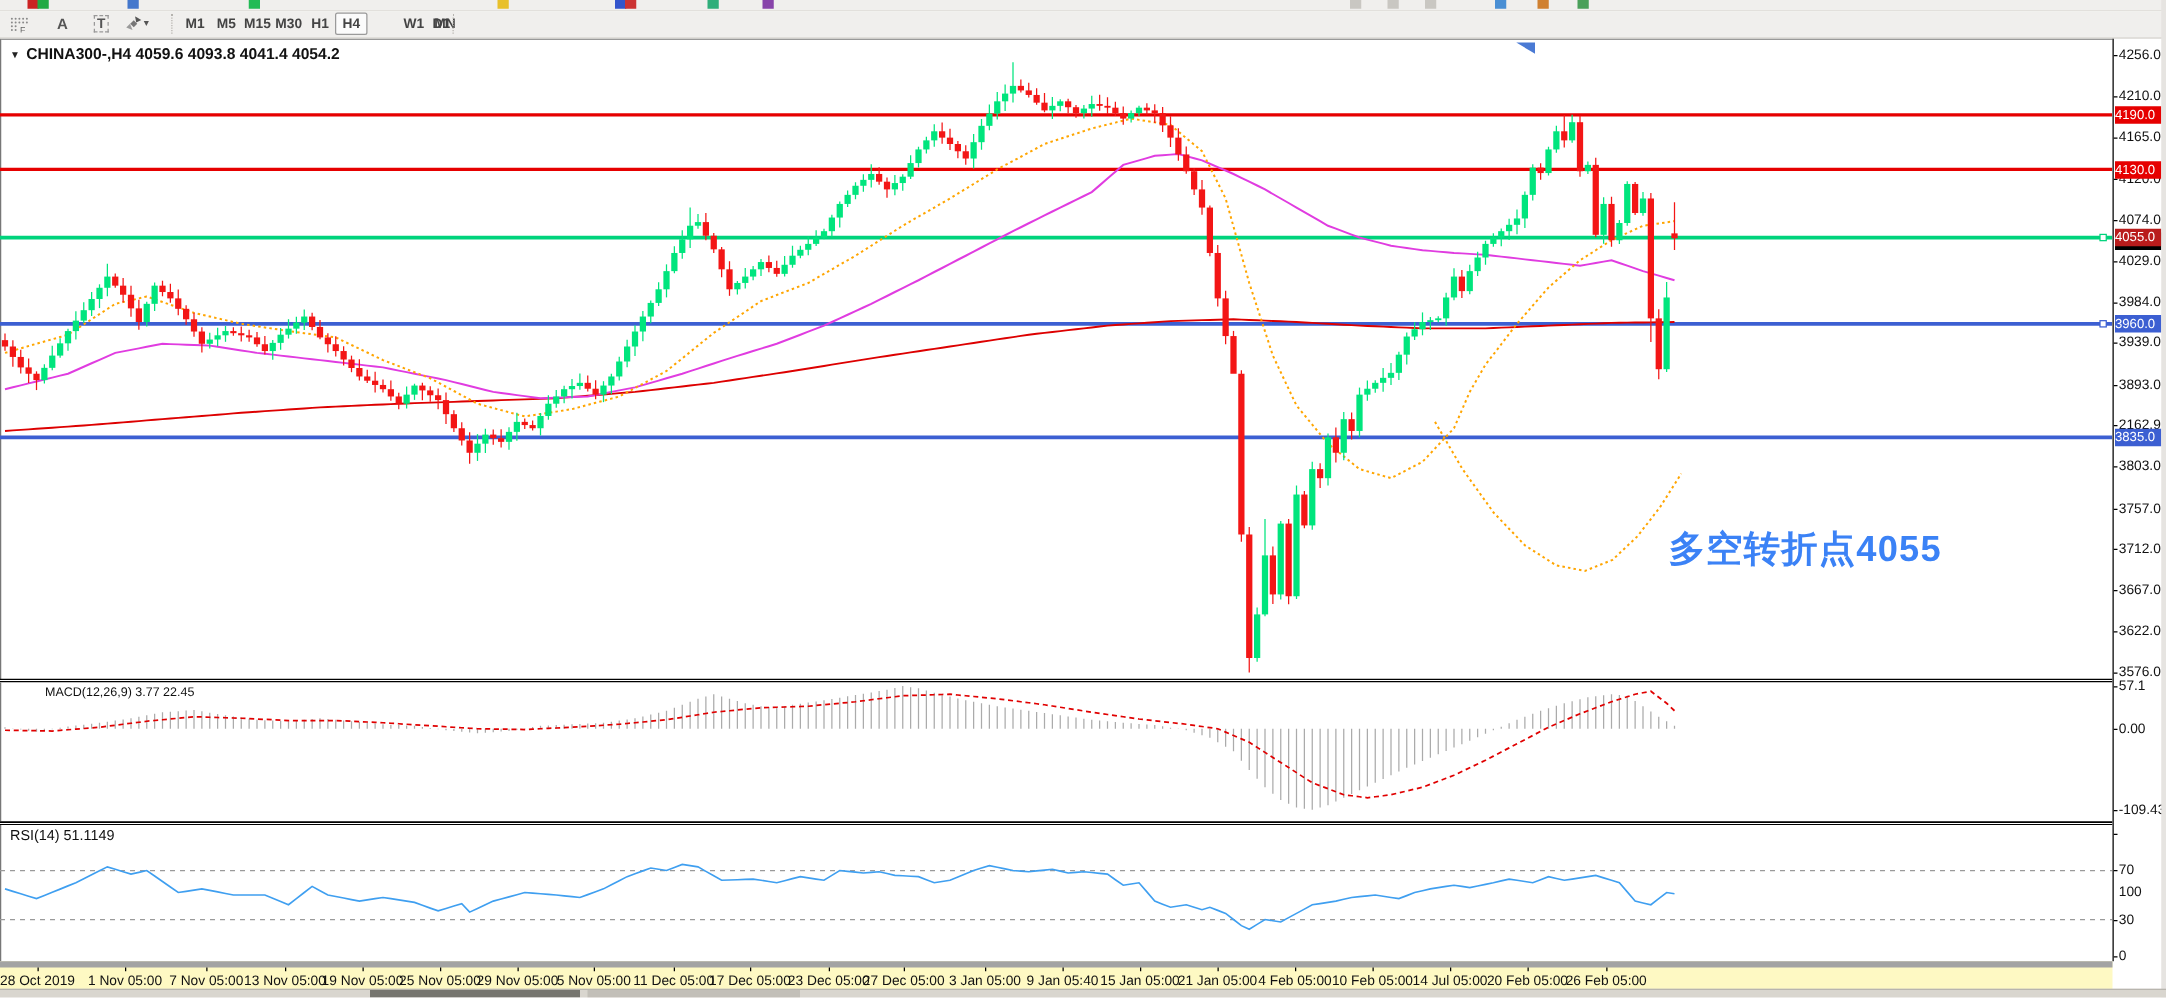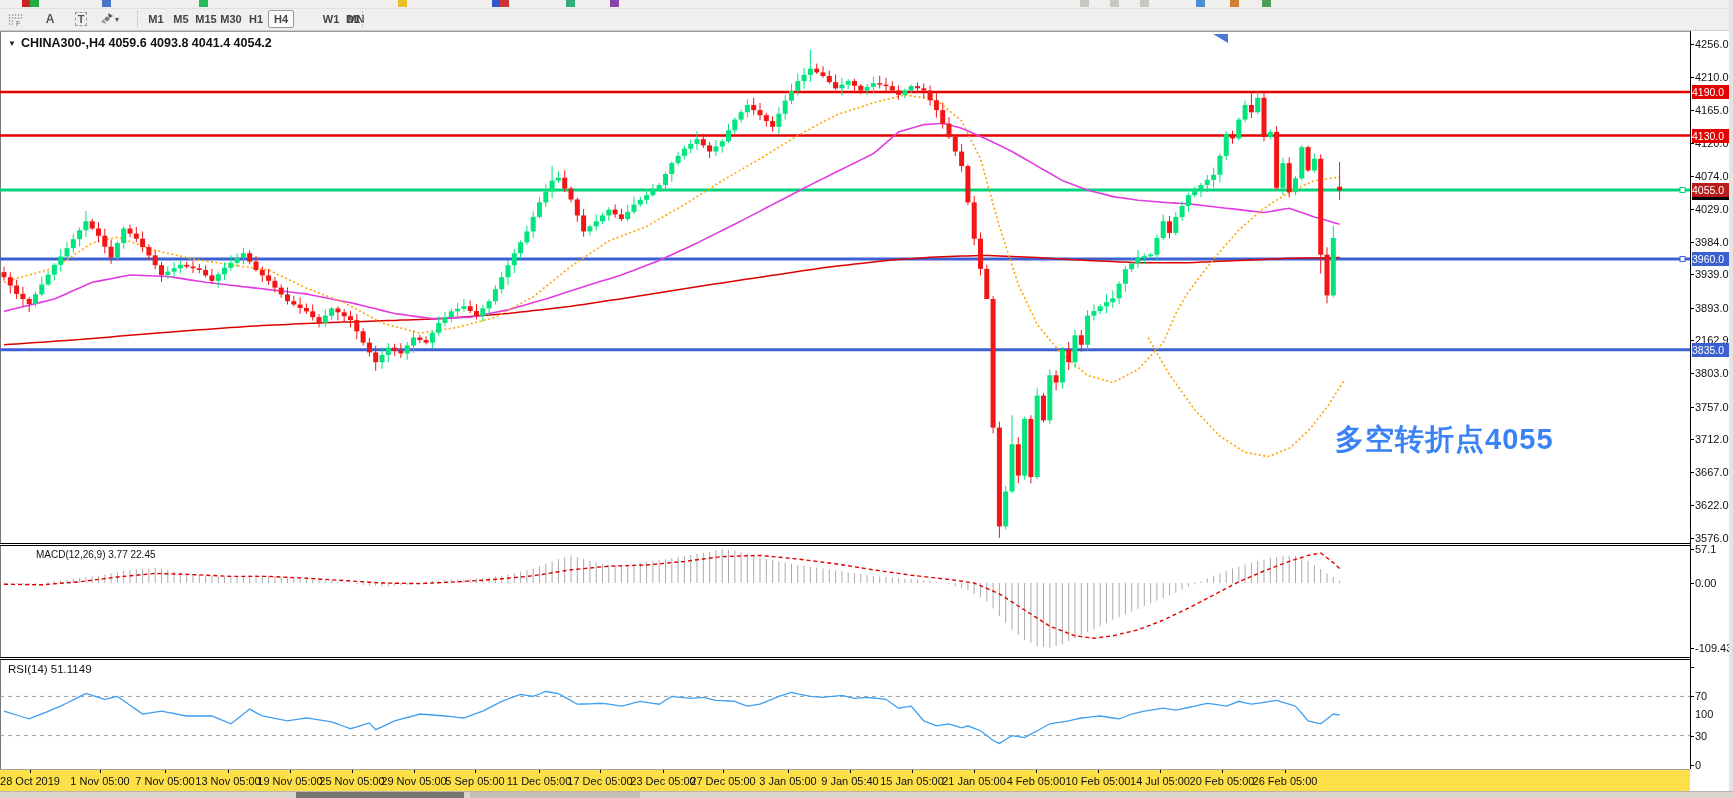--- a/index.html
+++ b/index.html
@@ -31,21 +31,21 @@
   .ytickmark{position:absolute;left:0px;width:3px;height:1px;background:#000;}
   .badge{position:absolute;left:1px;width:37px;height:14px;line-height:14px;color:#fff;font-size:10.5px;text-align:left;font-weight:400;}
   
   #charttitle{position:absolute;left:8px;top:36px;font-size:12.5px;font-weight:600;color:#111;display:flex;align-items:center;gap:5px;}
   #charttitle .tri{font-size:8px;color:#222;}
   #macdlabel{position:absolute;left:8px;top:549px;font-size:10px;color:#111;margin-left:28px;}
   #rsilabel{position:absolute;left:8px;top:663px;font-size:11.5px;color:#111;}
   #annotation{position:absolute;left:1335px;top:420px;font-size:29px;font-weight:700;color:#3b82f6;letter-spacing:1px;white-space:nowrap;}
   svg{position:absolute;left:0;overflow:hidden;}
   
-  #dateaxis{position:absolute;left:0;top:769px;width:1690px;height:22px;background:#fde047;border-top:1px solid #a3a3a3;font-size:11px;color:#111;}
+  #dateaxis{position:absolute;left:0;top:769px;width:1690px;height:22px;background:#fef9c3;border-top:5px solid #a3a3a3;font-size:11px;color:#111;}
   .dlab{position:absolute;top:5px;transform:translateX(-50%);white-space:nowrap;}
   .dtick{position:absolute;top:0;width:1px;height:3px;background:#000;}
   
   #bottomstrip{position:absolute;left:0;top:791px;width:1733px;height:7px;background:#d9d6cf;border-top:1px solid #b8b5ae;}
   #bottomseg{position:absolute;left:296px;top:792px;width:168px;height:6px;background:#76756f;}
   #bottomseg2{position:absolute;left:470px;top:792px;width:170px;height:6px;background:#c2bfb8;}
 </style>
 </head>
 <body>
 
@@ -858,21 +858,21 @@
       <div class="dlab" style="left: 165px;">7 Nov 05:00</div>
       <div class="dtick" style="left: 165px;"></div>
       <div class="dlab" style="left: 228px;">13 Nov 05:00</div>
       <div class="dtick" style="left: 228px;"></div>
       <div class="dlab" style="left: 290px;">19 Nov 05:00</div>
       <div class="dtick" style="left: 290px;"></div>
       <div class="dlab" style="left: 352px;">25 Nov 05:00</div>
       <div class="dtick" style="left: 352px;"></div>
       <div class="dlab" style="left: 414px;">29 Nov 05:00</div>
       <div class="dtick" style="left: 414px;"></div>
-      <div class="dlab" style="left: 475px;">5 Sep 05:00</div>
+      <div class="dlab" style="left: 475px;">5 Nov 05:00</div>
       <div class="dtick" style="left: 475px;"></div>
       <div class="dlab" style="left: 539px;">11 Dec 05:00</div>
       <div class="dtick" style="left: 539px;"></div>
       <div class="dlab" style="left: 600px;">17 Dec 05:00</div>
       <div class="dtick" style="left: 600px;"></div>
       <div class="dlab" style="left: 663px;">23 Dec 05:00</div>
       <div class="dtick" style="left: 663px;"></div>
       <div class="dlab" style="left: 723px;">27 Dec 05:00</div>
       <div class="dtick" style="left: 723px;"></div>
       <div class="dlab" style="left: 788px;">3 Jan 05:00</div>

